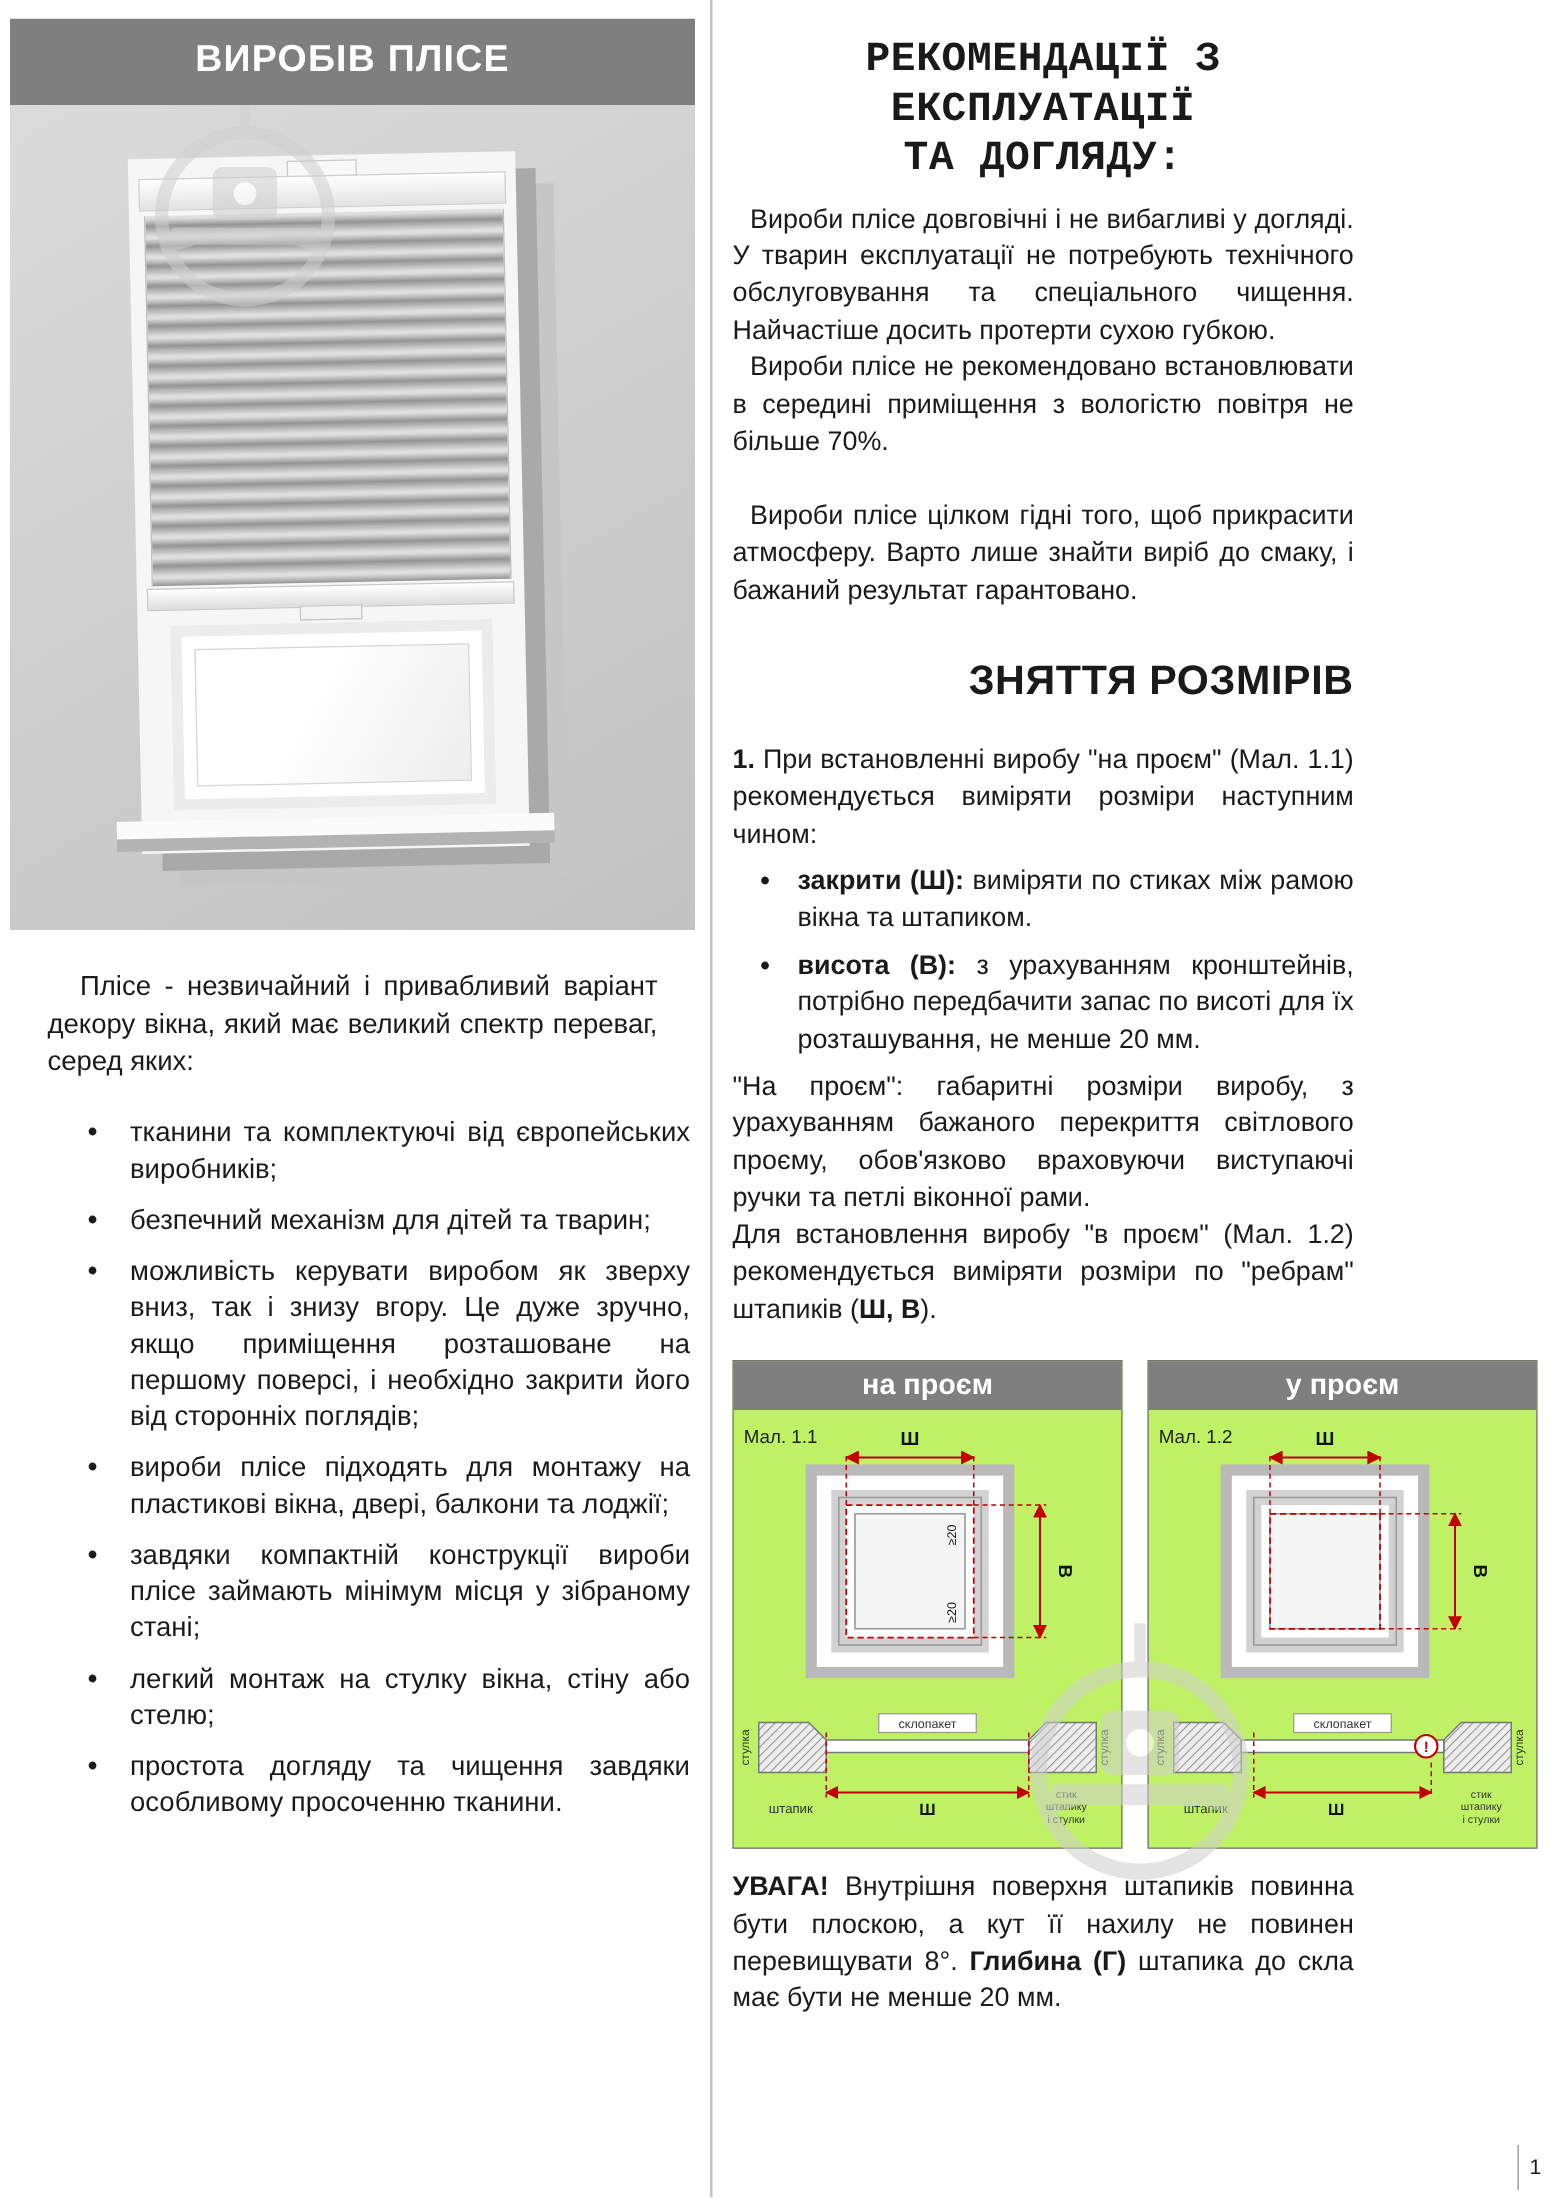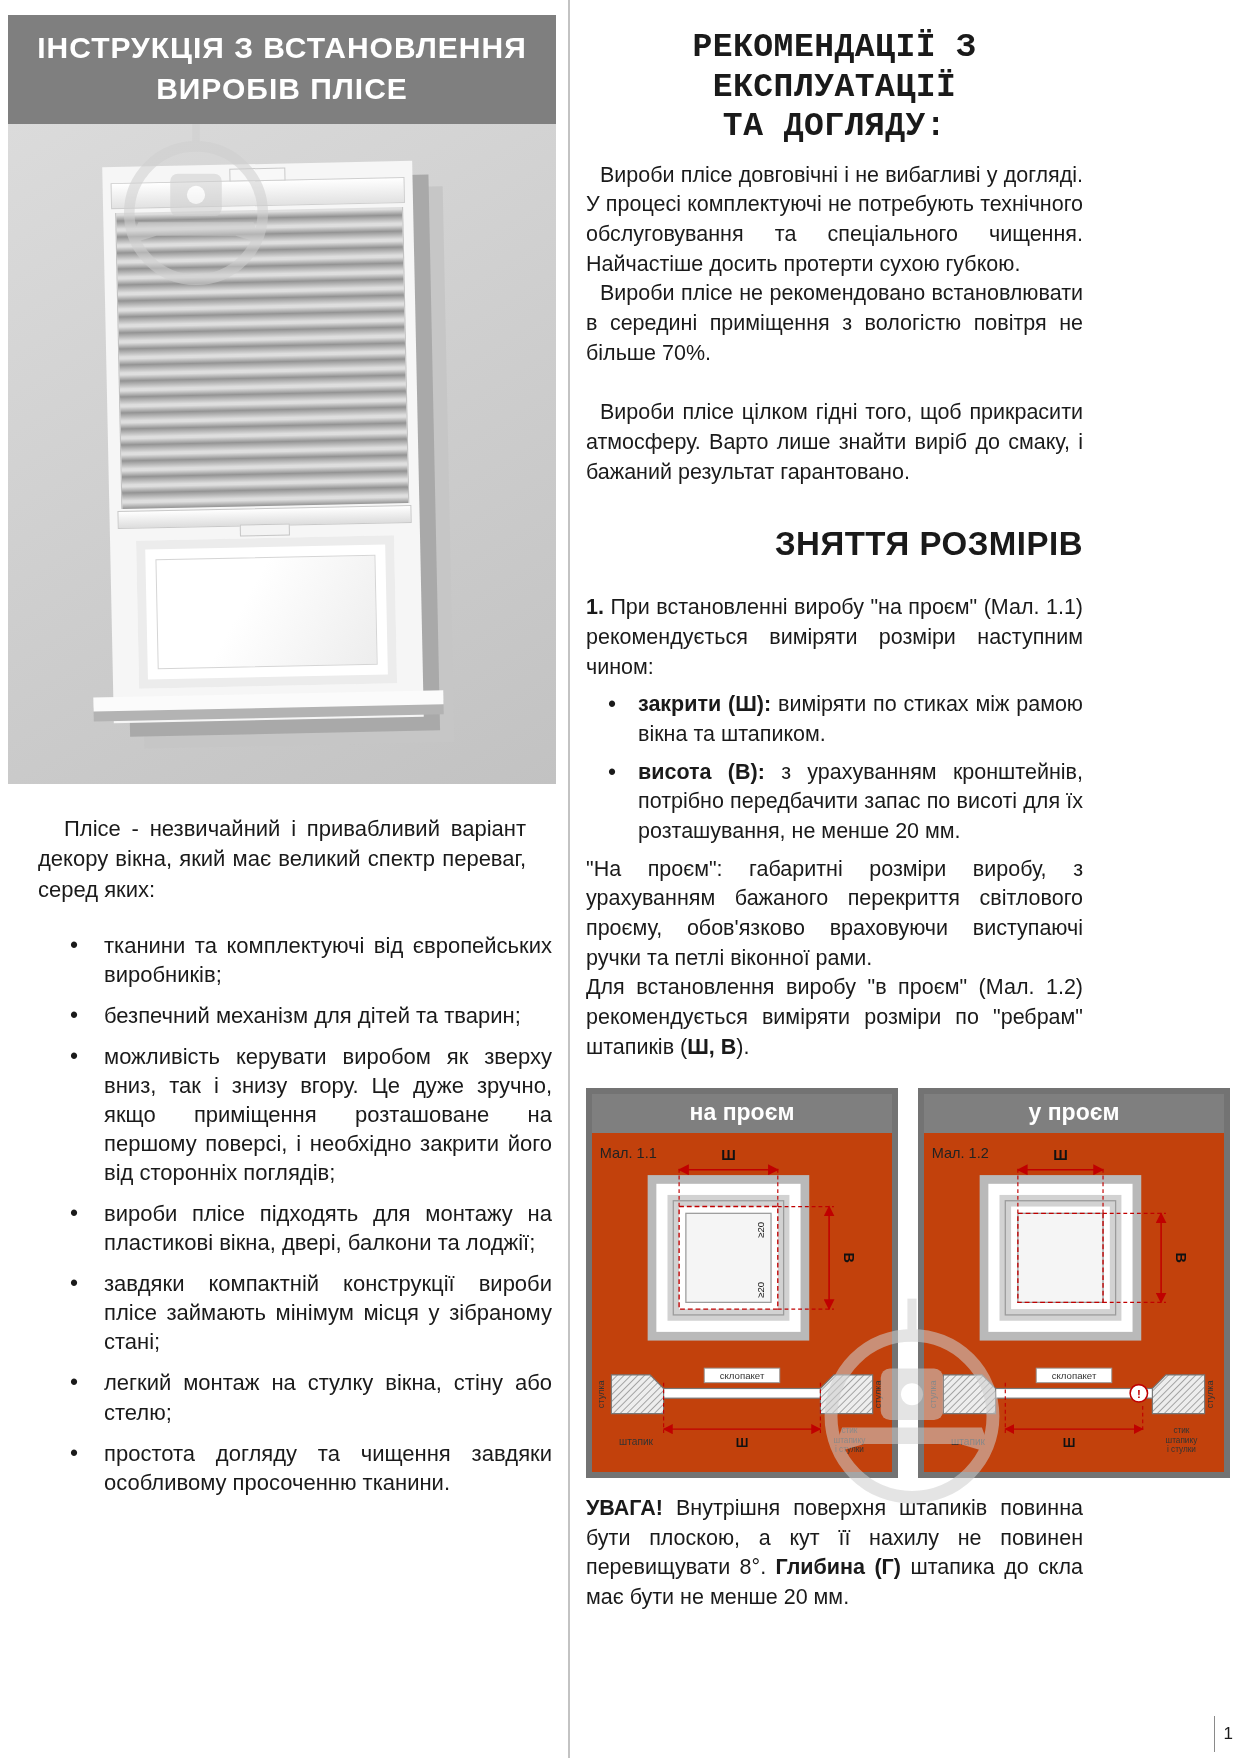--- a/index.html
+++ b/index.html
@@ -46,41 +46,40 @@
               line-height:1.2;letter-spacing:.5px;font-family:Liberation Mono, monospace;}
   .jp{margin:0;width:497px;font-size:21.5px;line-height:1.38;text-align:justify;}
   .indent{text-indent:14px;}
   .mt{margin-top:14px;}
   .gap{margin-top:30px;}
   .sizes-title{margin:38px 0 0;width:497px;text-align:right;font-size:33px;font-weight:bold;letter-spacing:.5px;}
   .step{margin-top:30px;}
   .bullets2{list-style:none;margin:8px 0 0 18px;padding:0;font-size:21.5px;line-height:1.38;width:479px;}
   .bullets2 .li2{position:relative;padding-left:34px;margin-bottom:8px;text-align:justify;}
   .diagrams{display:flex;gap:20px;margin-top:26px;position:relative;z-index:1;}
-  .diagram{margin:0;width:312px;border:6px solid #737373;background:#c2410c;box-sizing:border-box;}
+  .diagram{margin:0;width:312px;border:1px solid #737373;background:#bef264;box-sizing:border-box;}
   .diagram-header{background:#7f7f7f;color:#ffffff;font-weight:bold;font-size:23px;
                   text-align:center;padding:5px 0 7px;}
   .dsvg{display:block;width:100%;height:auto;}
   .attention{margin-top:16px;position:relative;z-index:1;}
   
   .page-number{position:absolute;right:12px;bottom:6px;display:flex;align-items:center;gap:9px;font-size:17px;}
   .pn-line{width:1px;height:36px;background:#8a8a8a;}
   b{font-weight:bold;}
 </style>
 </head>
 <body>
 
 <div class="page">
 
   <div class="divider"></div>
 
   <aside class="col-left">
 
     <header class="left-header">
-      <div>ІНСТРУКЦІЯ З ВСТАНОВЛЕННЯ</div>
       <div>ВИРОБІВ ПЛІСЕ</div>
     </header>
 
     <div class="illustration">
       <div class="window">
         <div class="top-tab"></div>
         <div class="headrail"></div>
         <div class="pleats"></div>
         <div class="bottomrail"></div>
         <div class="bottom-tab"></div>
@@ -115,21 +114,21 @@
 
   </aside>
 
   <main class="col-right">
 
     <h1 class="care-title">
       <span>РЕКОМЕНДАЦІЇ З ЕКСПЛУАТАЦІЇ</span><br>
       <span>ТА ДОГЛЯДУ:</span>
     </h1>
 
-    <p class="jp indent mt">Вироби плісе довговічні і не вибагливі у догляді. У процесі комплектуючі не потребують технічного обслуговування та спеціального чищення. Найчастіше досить протерти сухою губкою.</p>
+    <p class="jp indent mt">Вироби плісе довговічні і не вибагливі у догляді. У тварин експлуатації не потребують технічного обслуговування та спеціального чищення. Найчастіше досить протерти сухою губкою.</p>
     <p class="jp indent">Вироби плісе не рекомендовано встановлювати в середині приміщення з вологістю повітря не більше 70%.</p>
     <p class="jp indent gap">Вироби плісе цілком гідні того, щоб прикрасити атмосферу. Варто лише знайти виріб до смаку, і бажаний результат гарантовано.</p>
 
     <h1 class="sizes-title">ЗНЯТТЯ РОЗМІРІВ</h1>
 
     <p class="jp step"><b>1.</b><span> При встановленні виробу "на проєм" (Мал. 1.1) рекомендується виміряти розміри наступним чином:</span></p>
 
     <ul class="bullets2">
       <li class="li2"><span class="mk">•</span><span><b>закрити (Ш):</b><span> виміряти по стиках між рамою вікна та штапиком.</span></span></li>
       <li class="li2"><span class="mk">•</span><span><b>висота (В):</b><span> з урахуванням кронштейнів, потрібно передбачити запас по висоті для їх розташування, не менше 20 мм.</span></span></li>

